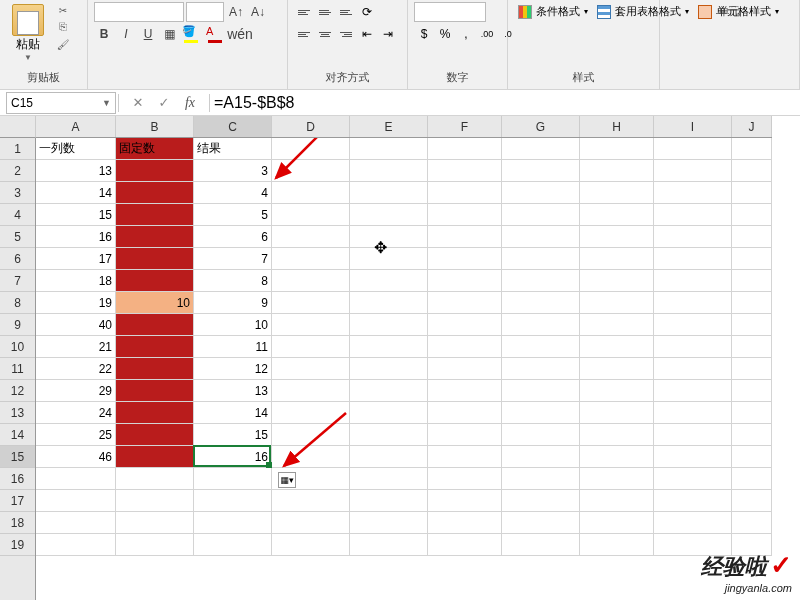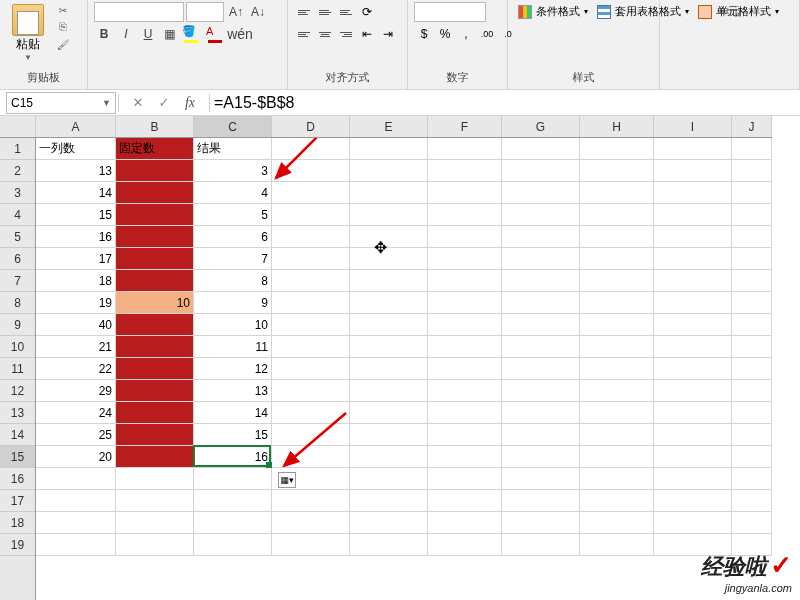--- a/index.html
+++ b/index.html
@@ -416,21 +416,21 @@
             <div class="cell right">25</div>
             <div class="cell right yellow"></div>
             <div class="cell right">15</div>
             <div class="cell right"></div>
             <div class="cell right"></div>
             <div class="cell right"></div>
             <div class="cell right"></div>
             <div class="cell right"></div>
             <div class="cell right"></div>
             <div class="cell right"></div>
-            <div class="cell right">20</div>
+            <div class="cell right">46</div>
             <div class="cell right yellow"></div>
             <div class="cell right">16</div>
             <div class="cell right"></div>
             <div class="cell right"></div>
             <div class="cell right"></div>
             <div class="cell right"></div>
             <div class="cell right"></div>
             <div class="cell right"></div>
             <div class="cell right"></div>
             <div class="cell right"></div>

